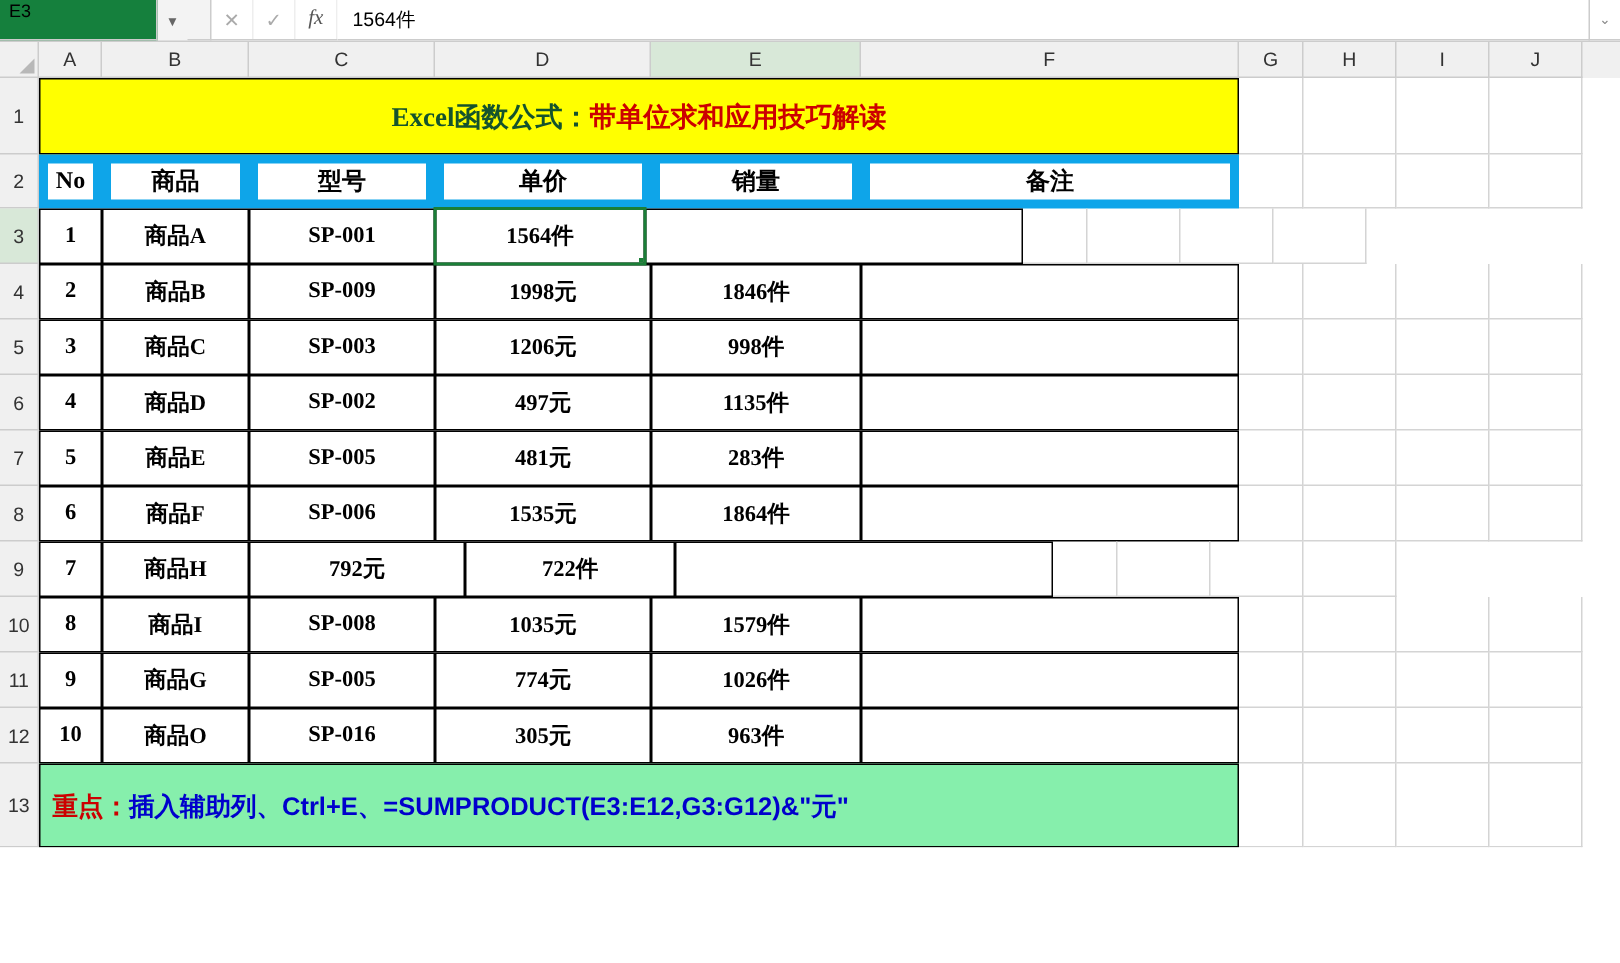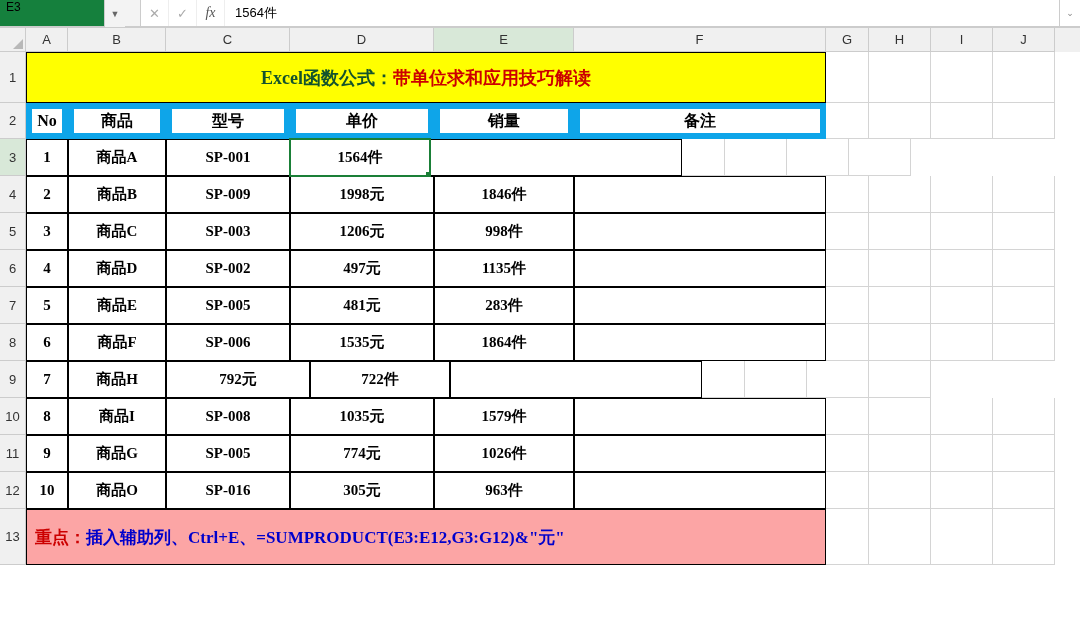--- a/index.html
+++ b/index.html
@@ -183,25 +183,25 @@
     }
     .td {
       font-weight: bold;
       border: 1px solid #000;
       font-family: "SimSun", serif;
       font-size: 15px;
     }
     
     
     .footer-cell {
-      background: #fca5a5;
+      background: #86efac;
       border: 1px solid #000;
       justify-content: flex-start;
       padding-left: 8px;
-      font-family: Liberation Serif, serif;
+      font-family: Liberation Sans, sans-serif;
       font-size: 17px;
     }
     .footer-label { color: #cc0000; font-weight: bold; }
     .footer-text { color: #0000cc; font-weight: bold; }
     
     
     .selected {
       outline: 2px solid #1a7f37;
       outline-offset: -1px;
       position: relative;

